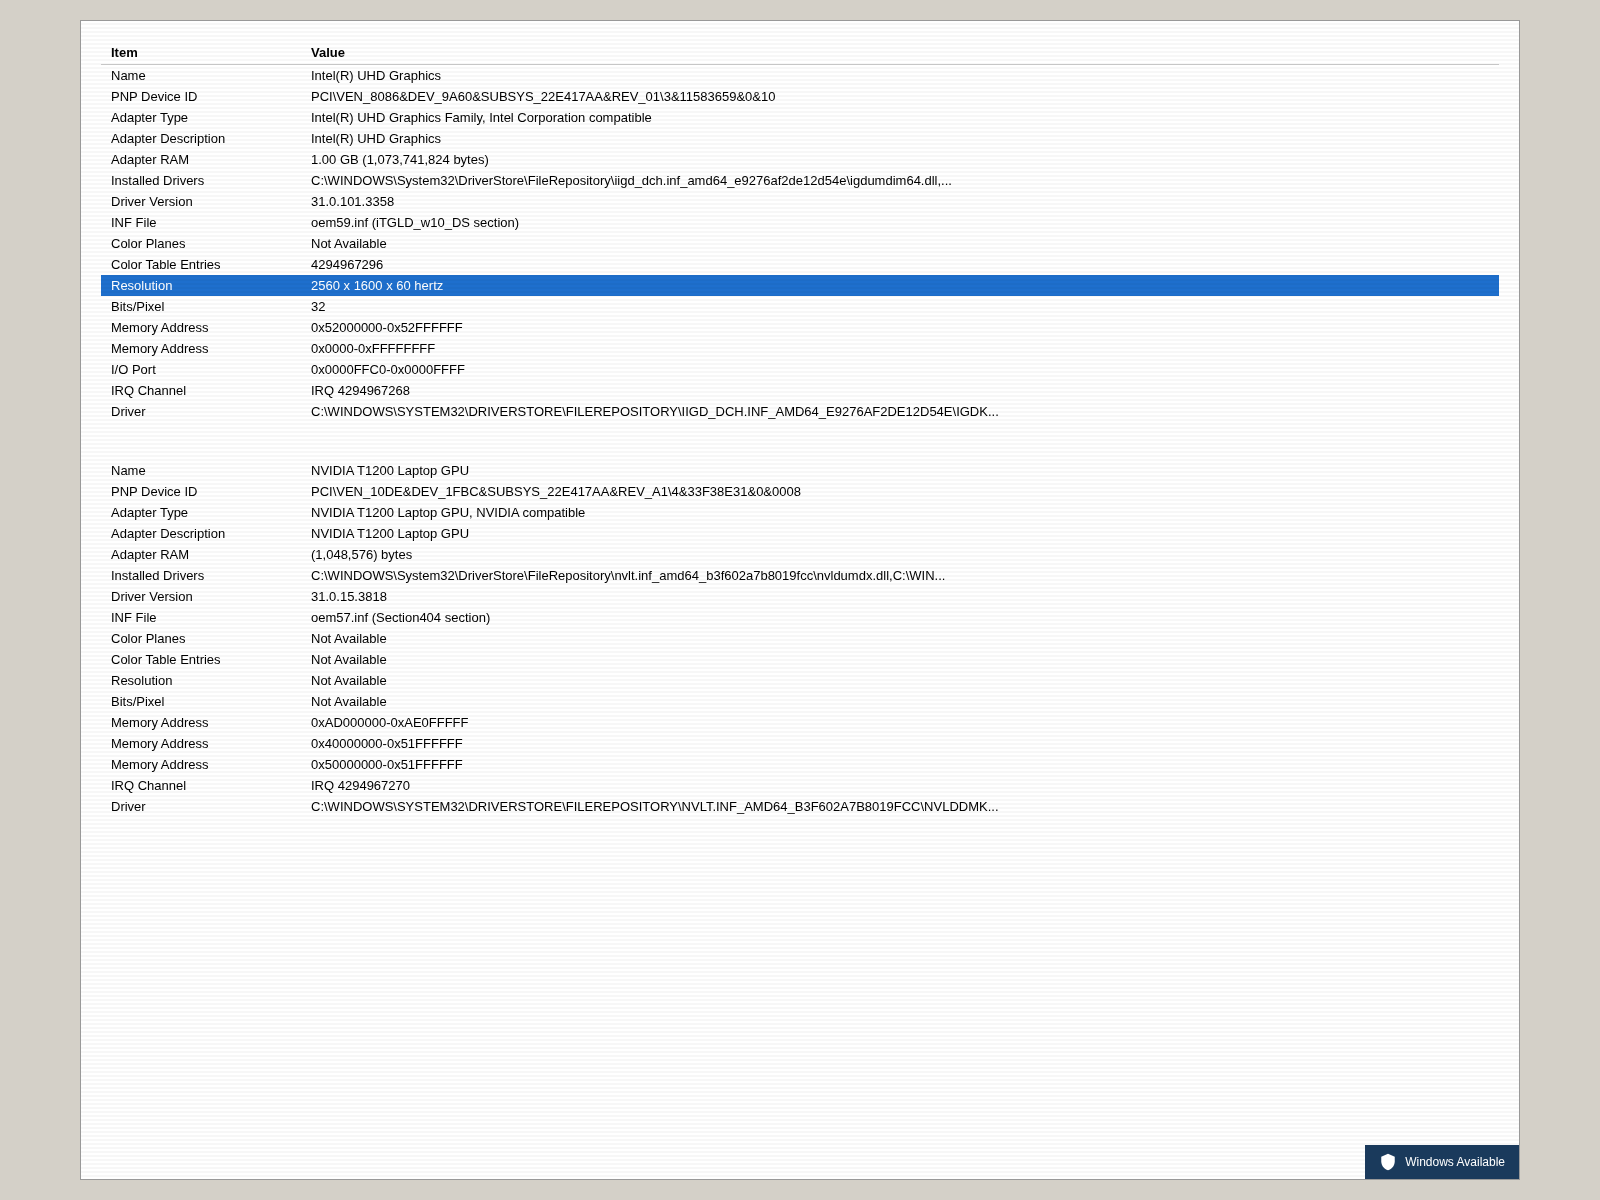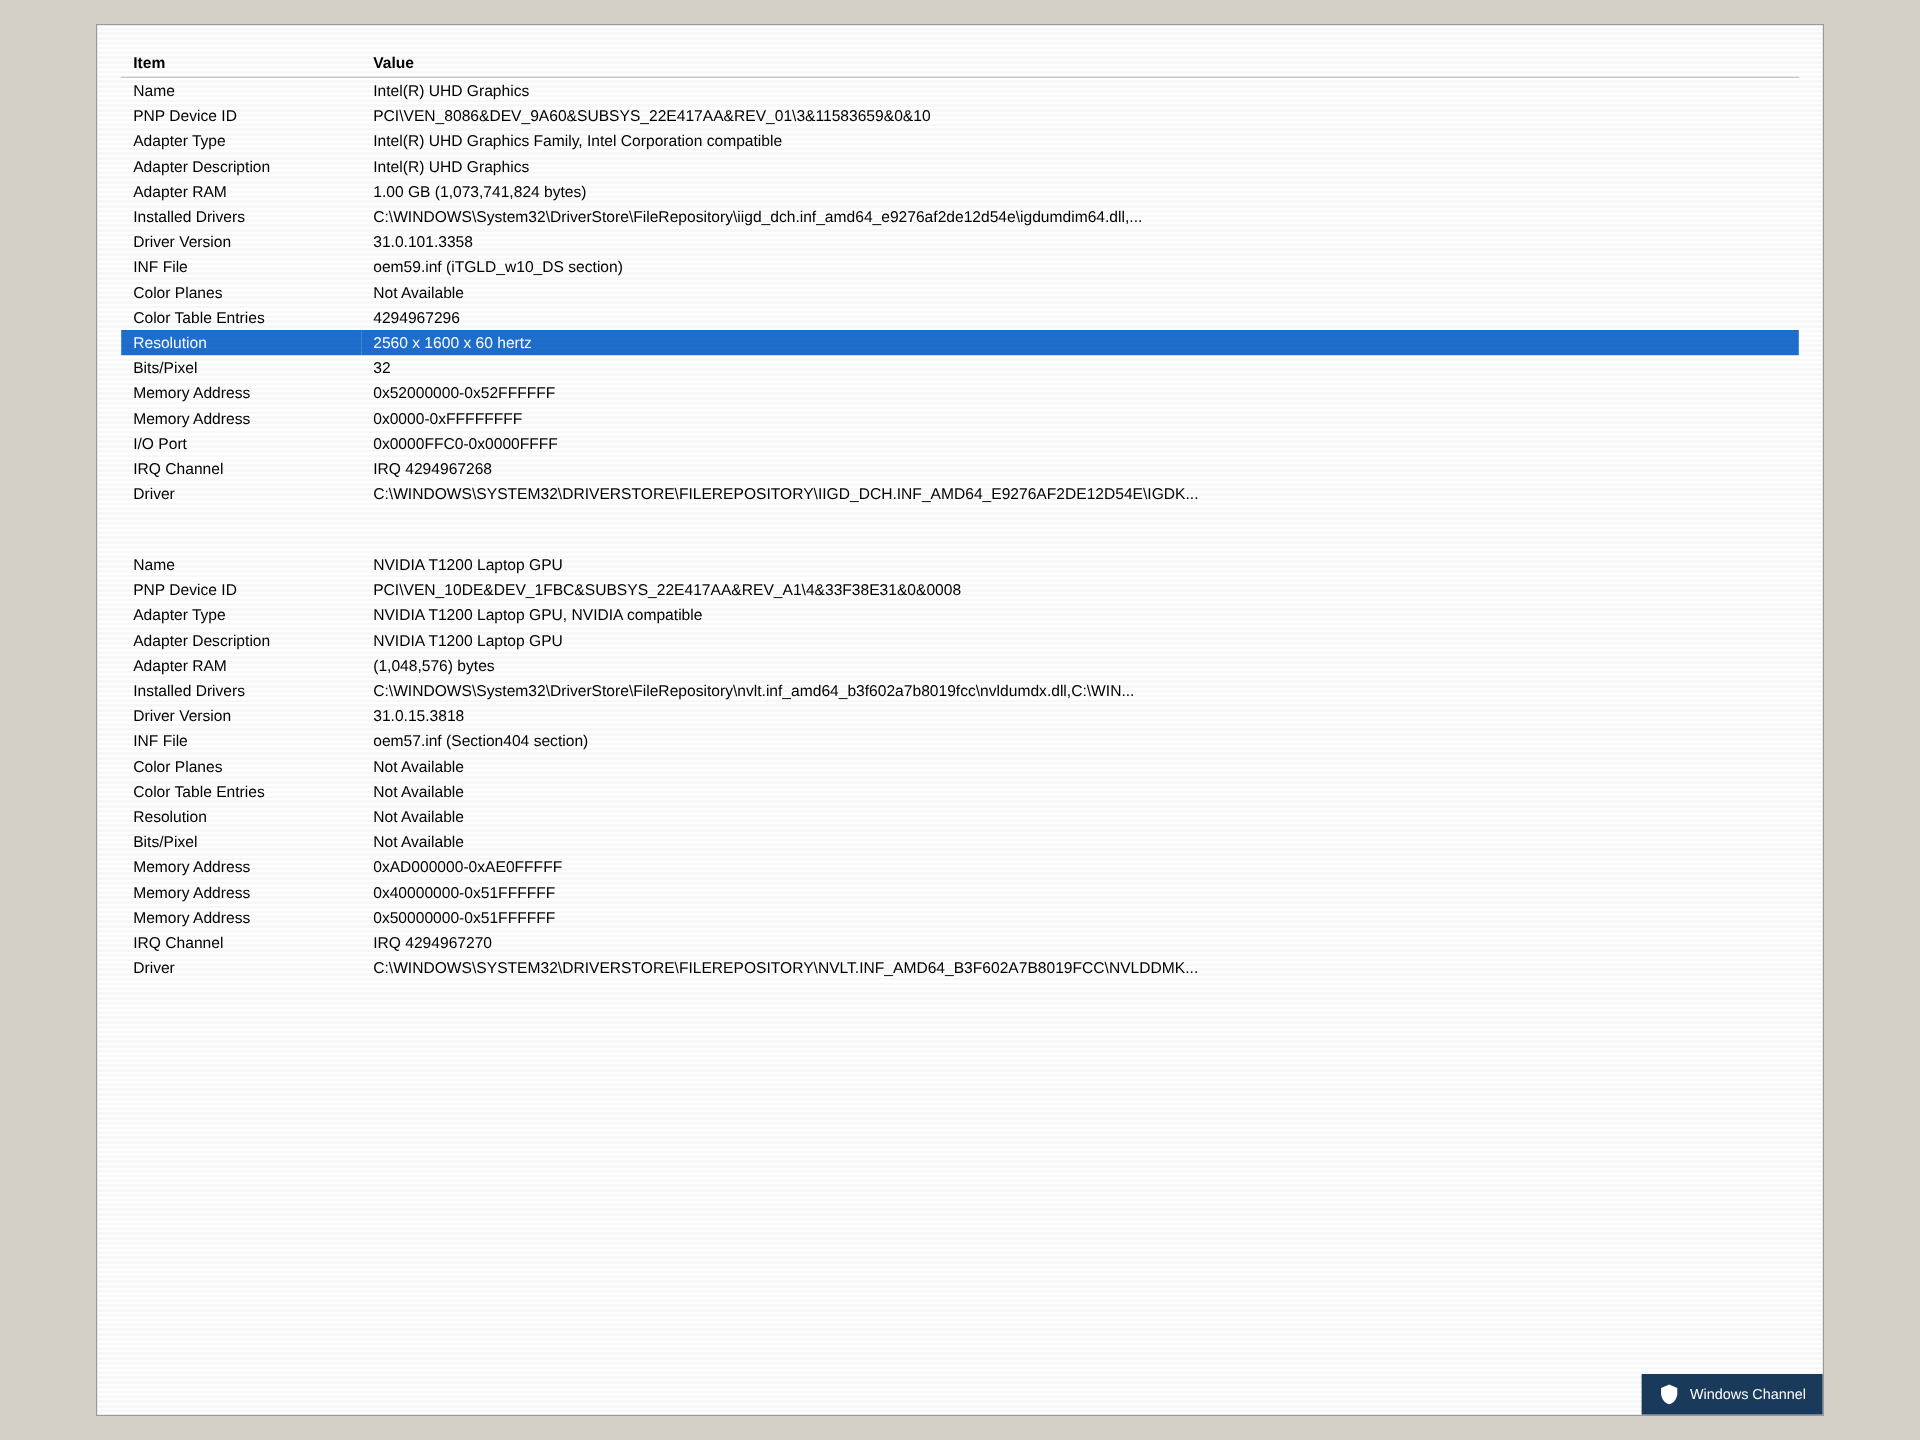--- a/index.html
+++ b/index.html
@@ -263,15 +263,15 @@
             <td>C:\WINDOWS\SYSTEM32\DRIVERSTORE\FILEREPOSITORY\NVLT.INF_AMD64_B3F602A7B8019FCC\NVLDDMK...</td>
           </tr>
         </tbody>
     </table>
   </div>
 
   <div class="windows-security-badge">
     <svg class="shield-icon" viewBox="0 0 24 24" fill="white">
       <path d="M12 1L3 5v6c0 5.5 3.8 10.7 9 12 5.2-1.3 9-6.5 9-12V5l-9-4z"></path>
     </svg>
-    <span>Windows Channel</span>
+    <span>Windows Available</span>
   </div>
 </div>
 
 </body></html>

